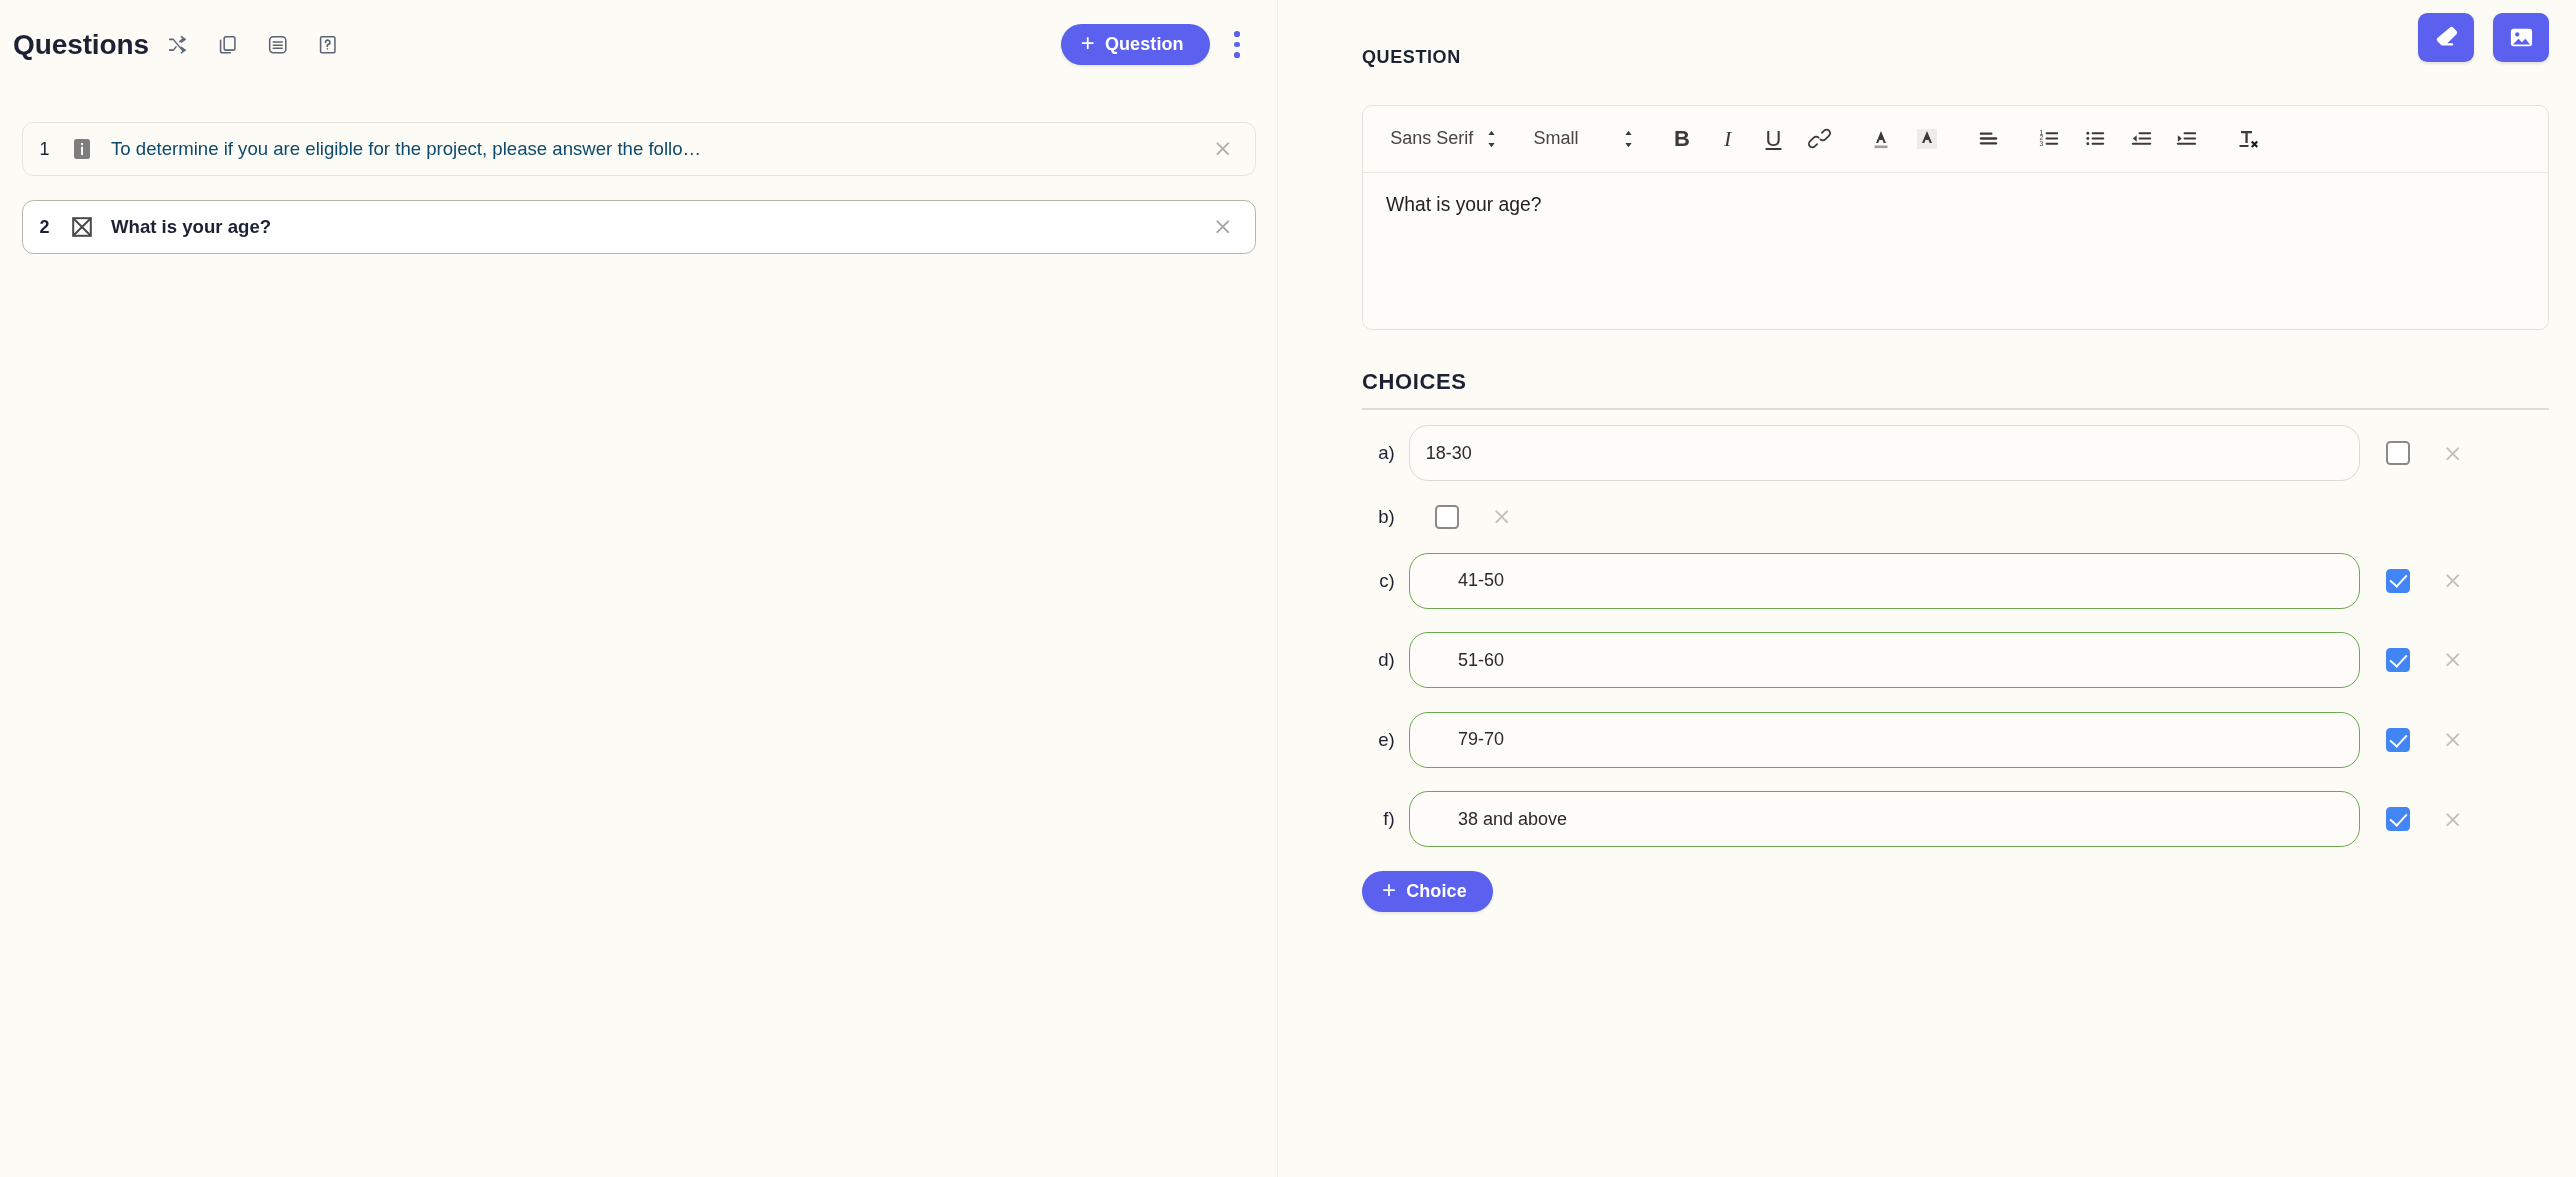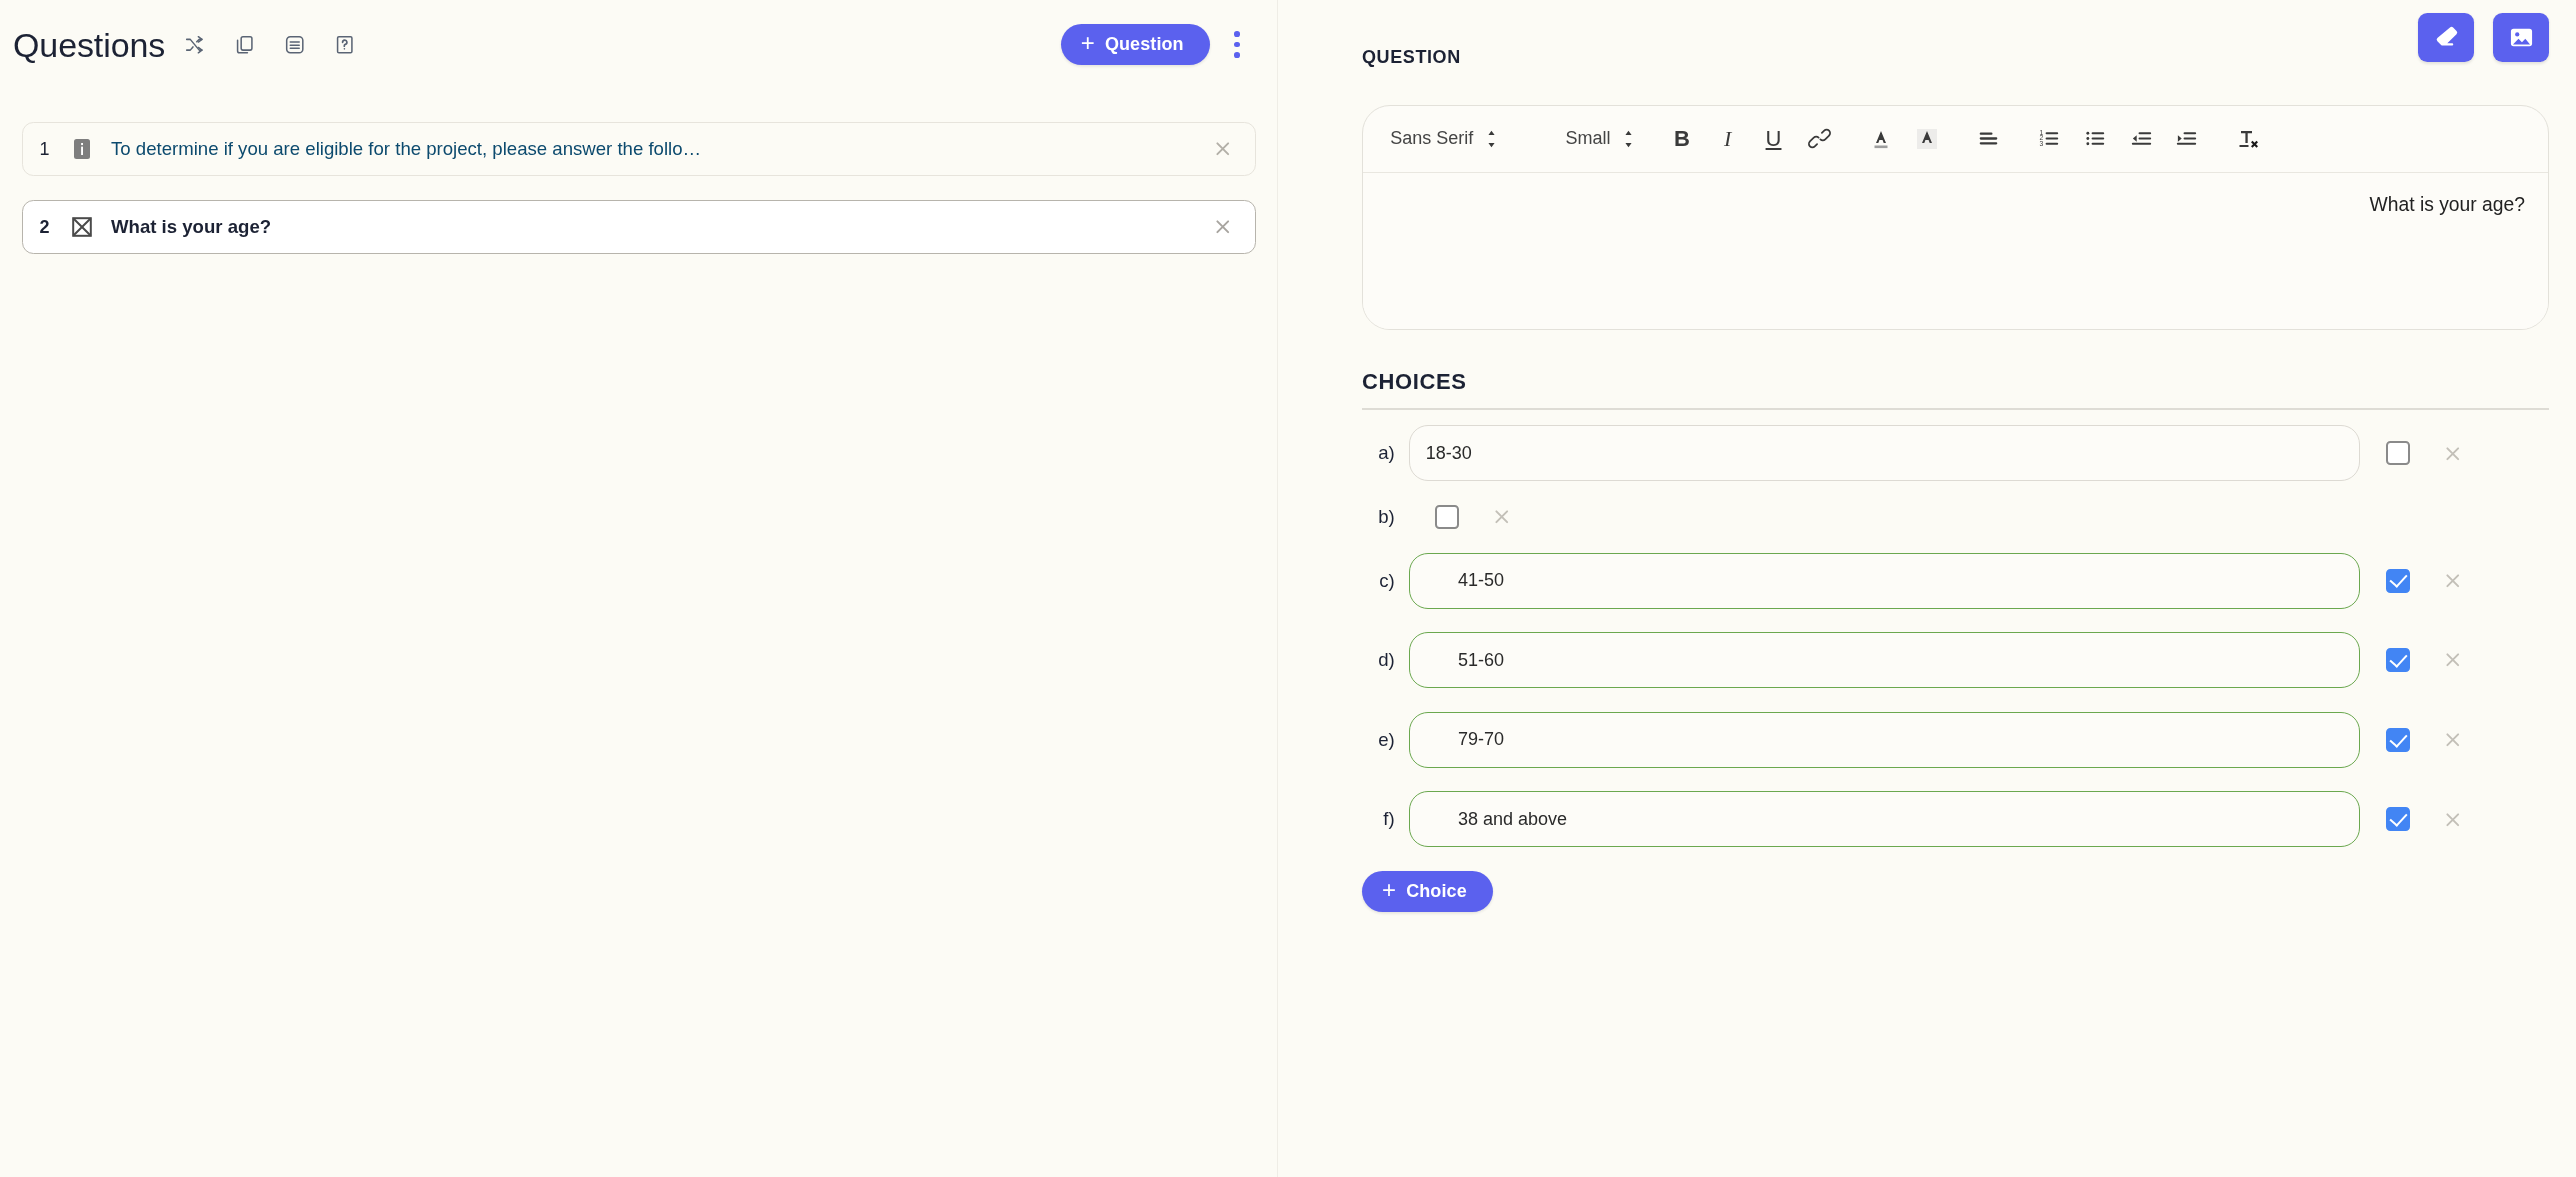--- a/index.html
+++ b/index.html
@@ -28,23 +28,23 @@
     flex: 0 0 1278px;
   }
   .left-header {
     height: 89px;
     display: flex;
     align-items: center;
     padding: 0 27px 0 13px;
     position: relative;
   }
   .panel-title {
-    font-size: 34px;
+    font-size: 28px;
     color: #1C2234;
-    font-weight: 400;
+    font-weight: 700;
     letter-spacing: -0.1px;
     line-height: 1;
     margin-right: 15.7px;
   }
   .header-icons {
     display: flex;
     align-items: center;
     gap: 23px;
   }
   .hicon {
@@ -174,24 +174,23 @@
     display: flex; align-items: center; justify-content: center;
     cursor: pointer;
     border: none;
     box-shadow: 0 1.4px 2.9px rgba(0,0,0,0.10);
   }
 
   .editor-card {
     margin: 18.6px 0 0 84px;
     background: #FDFCF8;
     border: 1.4px solid #E3E1DA;
-    border-radius: 28px;
+    border-radius: 10px;
     overflow: hidden;
     width: 1187px;
-    text-align: right;
   }
   .toolbar {
     height: 67px;
     display: flex;
     align-items: center;
     padding: 0 18.6px;
     border-bottom: 1.4px solid #E9E7E0;
     gap: 0;
   }
   .tb-select {

